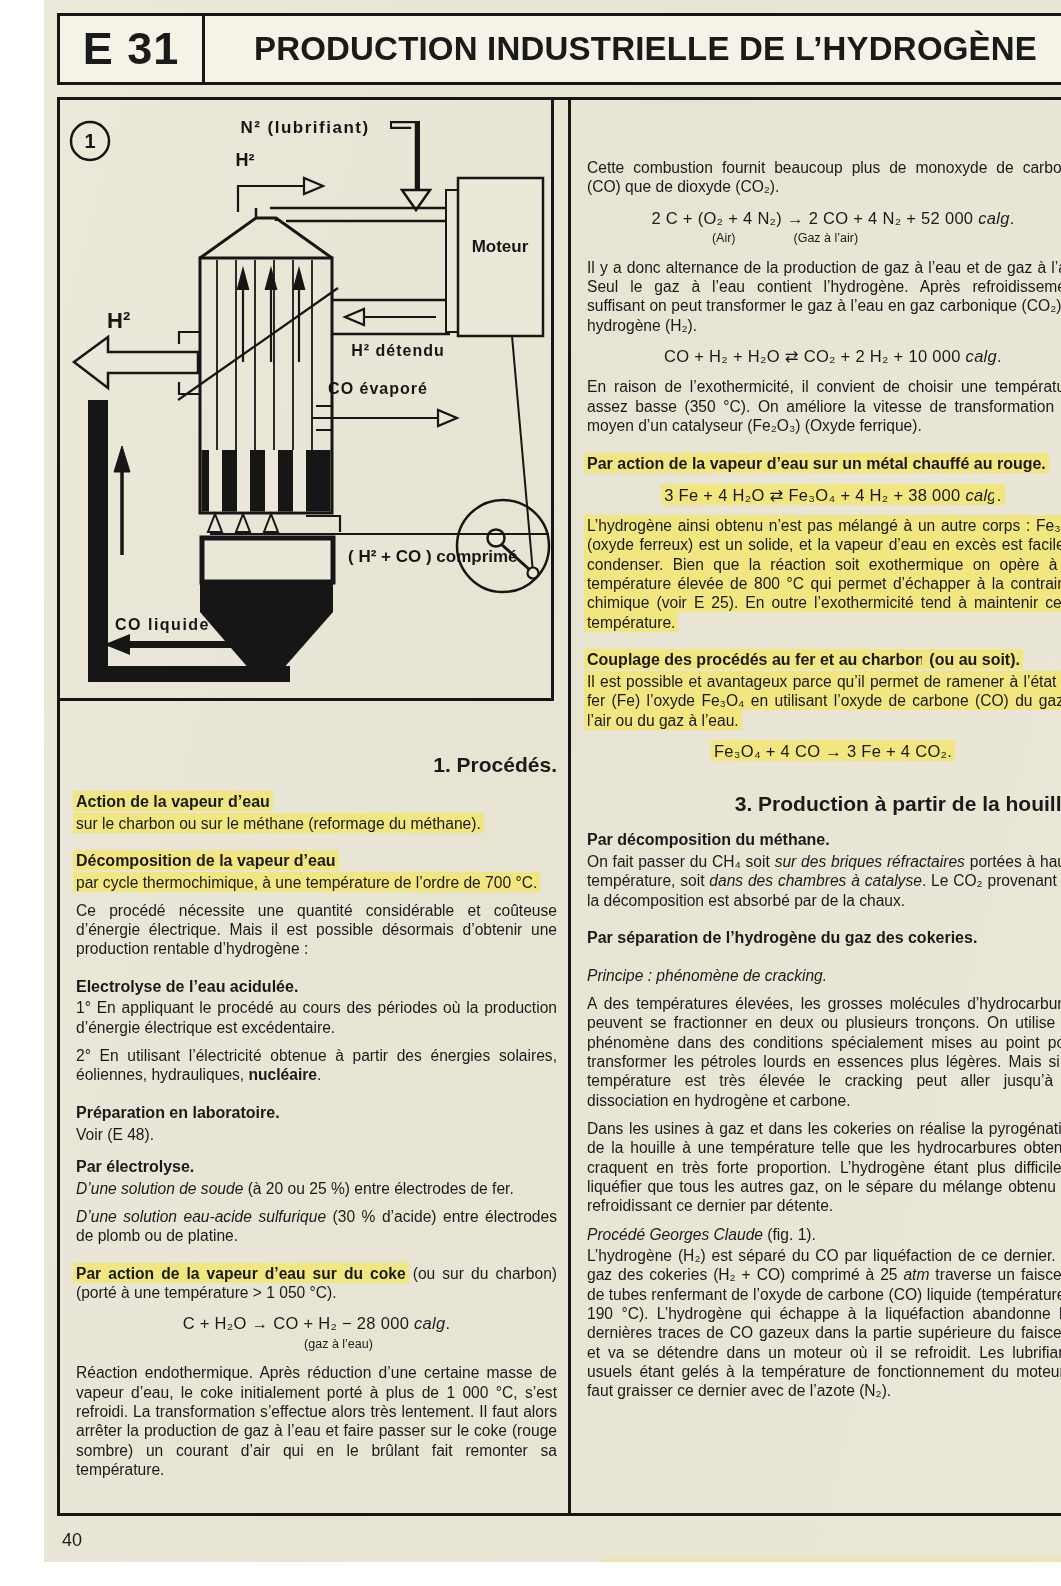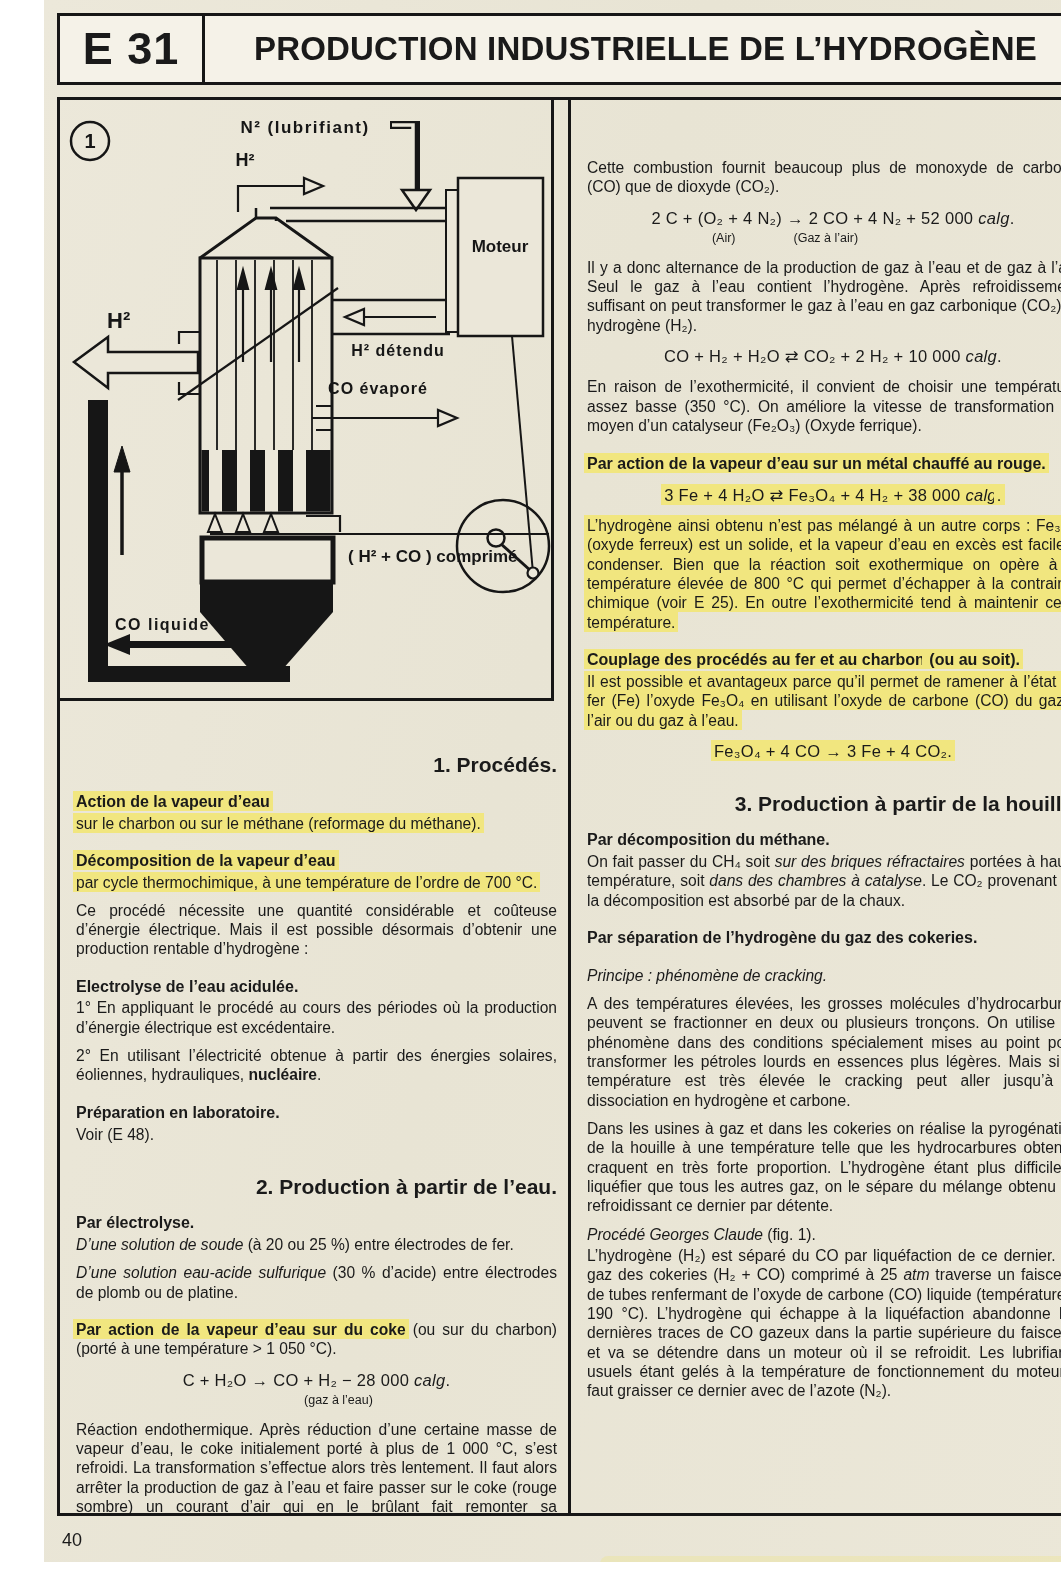--- a/index.html
+++ b/index.html
@@ -162,21 +162,20 @@
         <div class="blk h3"><span class="b hl">Action de la vapeur d’eau</span></div>
         <div class="blk p"><span class="hl">sur le charbon ou sur le méthane (reformage du méthane).</span></div>
         <div class="blk h3 mt"><span class="b hl">Décomposition de la vapeur d’eau</span></div>
         <div class="blk p"><span class="hl">par cycle thermochimique, à une température de l’ordre de 700 °C.</span></div>
         <div class="blk p"><span>Ce procédé nécessite une quantité considérable et coûteuse d’énergie électrique. Mais il est possible désormais d’obtenir une production rentable d’hydrogène :</span></div>
         <div class="blk h3 mt"><span class="b">Electrolyse de l’eau acidulée.</span></div>
         <div class="blk p"><span>1°  En appliquant le procédé au cours des périodes où la production d’énergie électrique est excédentaire.</span></div>
         <div class="blk p"><span>2°  En utilisant l’électricité obtenue à partir des énergies solaires, éoliennes, hydrauliques, </span><span class="b">nucléaire</span><span>.</span></div>
         <div class="blk h3 mt"><span class="b">Préparation en laboratoire.</span></div>
         <div class="blk p"><span>Voir (E 48).</span></div>
-        <div class="blk h1"><span>2.  Production à partir de l’eau.</span></div>
         <div class="blk h3"><span class="b">Par électrolyse.</span></div>
         <div class="blk p"><span class="i">D’une solution de soude</span><span> (à 20 ou 25 %) entre électrodes de fer.</span></div>
         <div class="blk p"><span class="i">D’une solution eau-acide sulfurique</span><span> (30 % d’acide) entre électrodes de plomb ou de platine.</span></div>
         <div class="blk p mt"><span class="b hl">Par action de la vapeur d’eau sur du coke</span><span> (ou sur du charbon) (porté à une température &gt; 1 050 °C).</span></div>
         <div class="blk eq"><span>C + H₂O → CO + H₂ − 28 000 </span><span class="i">calg</span><span>.</span></div>
         <div class="blk eqnote"><span>(gaz à l’eau)</span></div>
         <div class="blk p"><span>Réaction endothermique. Après réduction d’une certaine masse de vapeur d’eau, le coke initialement porté à plus de 1 000 °C, s’est refroidi. La transformation s’effectue alors très lentement. Il faut alors arrêter la production de gaz à l’eau et faire passer sur le coke (rouge sombre) un courant d’air qui en le brûlant fait remonter sa température.</span></div>
       </div>
     <div class="rightcol" id="rightcol">
         <div class="blk p"><span>Cette combustion fournit beaucoup plus de monoxyde de carbone (CO) que de dioxyde (CO₂).</span></div>

